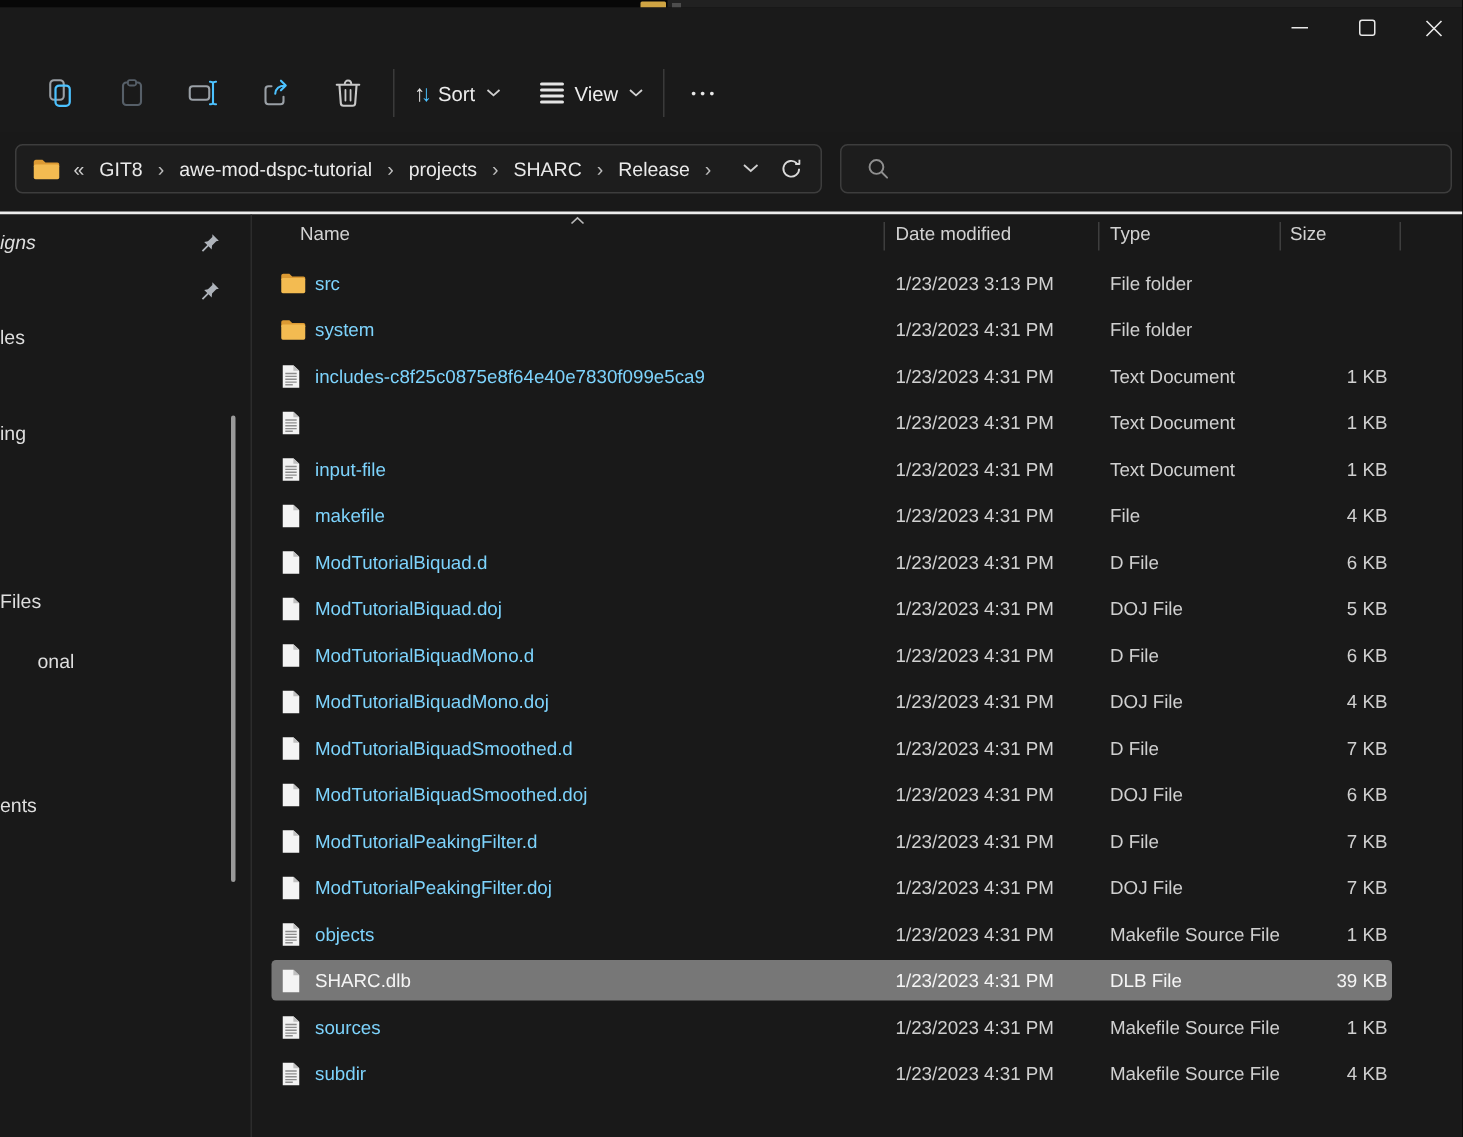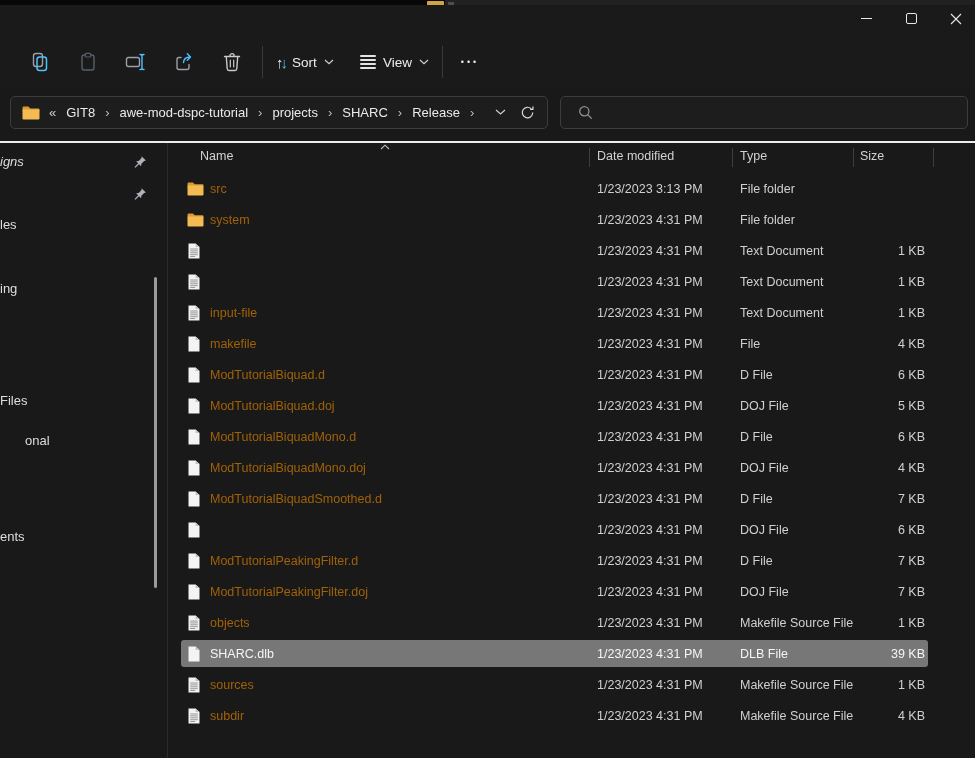--- a/index.html
+++ b/index.html
@@ -56,21 +56,21 @@
   
   .sort-caret{position:absolute;left:380px;top:1px;display:flex;}
   .col-head{position:absolute;top:6px;font-size:12.5px;color:#d2d2d2;}
   .col-sep{position:absolute;top:5px;width:1px;height:19px;background:#3e3e3e;}
   
   .rows{position:absolute;left:168px;top:30px;width:807px;height:558px;}
   .frow{position:absolute;left:0;width:807px;height:31px;}
   .frow .sel-bg{position:absolute;left:13px;top:2px;width:747px;height:27px;background:var(--selection);border-radius:3px;}
   .frow .cell{position:absolute;top:0;height:31px;display:flex;align-items:center;font-size:12.5px;}
   .frow .icn{left:19px;}
-  .frow .nm{left:42px;color:#a16207;}
+  .frow .nm{left:42px;color:#7dd3fc;}
   .frow .dt{left:429px;color:#d0d0d0;}
   .frow .tp{left:572px;color:#d0d0d0;}
   .frow .sz{left:677px;width:80px;justify-content:flex-end;color:#d0d0d0;}
   .frow.selected .nm,.frow.selected .dt,.frow.selected .tp,.frow.selected .sz{color:#f5f5f5;}
   .accent-stroke{stroke:var(--accent);}
 </style>
 </head>
 <body>
 
 <div class="stage" style="--accent: #4cc2ff; --selection: #777777;">
@@ -263,20 +263,21 @@
         <div class="frow" style="top: 62px;">
           <span class="cell icn">
             <svg width="14" height="16" viewBox="0 0 14 16">
               <path d="M1.5.5h7.1l3.9 3.6v11.4H1.5z" fill="#f2f2f2"></path>
               <path d="M8.6.5v3.6h3.9z" fill="#c0c0c0"></path>
               <g stroke="#8d8d8d" stroke-width=".9">
                 <path d="M3.2 6h7.6M3.2 7.9h7.6M3.2 9.8h7.6M3.2 11.7h7.6M3.2 13.5h5"></path>
               </g>
             </svg>
           </span>
+          <span class="cell nm">includes-c8f25c0875e8f64e40e7830f099e5ca9</span>
           <span class="cell dt">1/23/2023 4:31 PM</span>
           <span class="cell tp">Text Document</span>
           <span class="cell sz">1 KB</span>
         </div>
         <div class="frow" style="top: 93px;">
           <span class="cell icn">
             <svg width="14" height="16" viewBox="0 0 14 16">
               <path d="M1.5.5h7.1l3.9 3.6v11.4H1.5z" fill="#f2f2f2"></path>
               <path d="M8.6.5v3.6h3.9z" fill="#c0c0c0"></path>
               <g stroke="#8d8d8d" stroke-width=".9">
@@ -375,20 +376,21 @@
           <span class="cell tp">D File</span>
           <span class="cell sz">7 KB</span>
         </div>
         <div class="frow" style="top: 341px;">
           <span class="cell icn">
             <svg width="14" height="16" viewBox="0 0 14 16">
               <path d="M1.5.5h7.1l3.9 3.6v11.4H1.5z" fill="#f4f4f4"></path>
               <path d="M8.6.5v3.6h3.9z" fill="#c0c0c0"></path>
             </svg>
           </span>
+          <span class="cell nm">ModTutorialBiquadSmoothed.doj</span>
           <span class="cell dt">1/23/2023 4:31 PM</span>
           <span class="cell tp">DOJ File</span>
           <span class="cell sz">6 KB</span>
         </div>
         <div class="frow" style="top: 372px;">
           <span class="cell icn">
             <svg width="14" height="16" viewBox="0 0 14 16">
               <path d="M1.5.5h7.1l3.9 3.6v11.4H1.5z" fill="#f4f4f4"></path>
               <path d="M8.6.5v3.6h3.9z" fill="#c0c0c0"></path>
             </svg>

